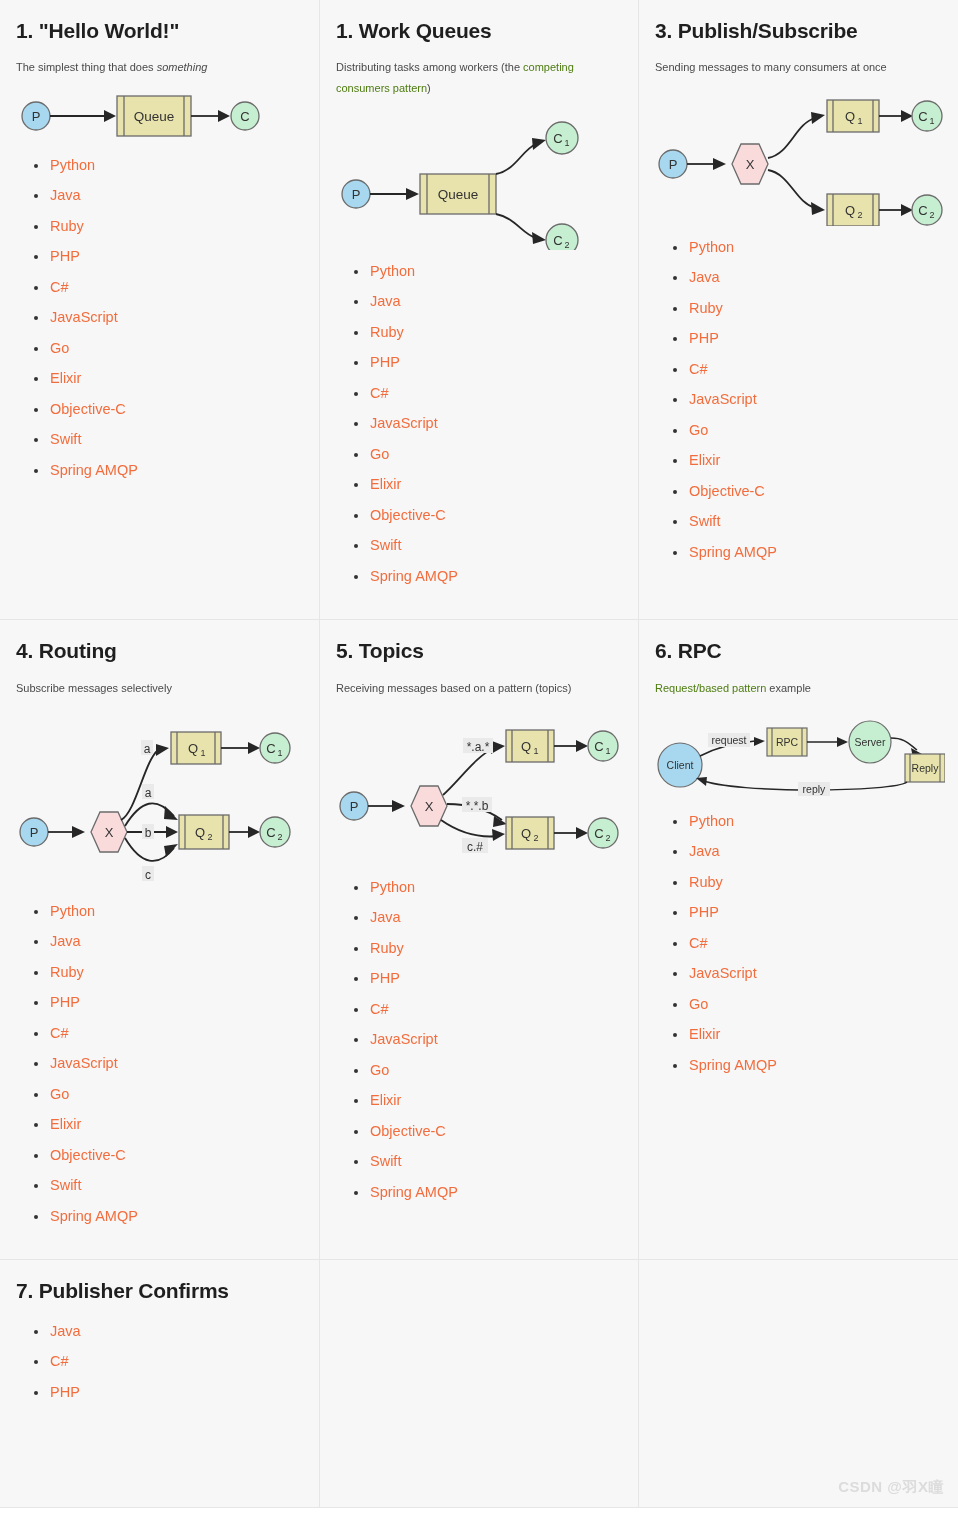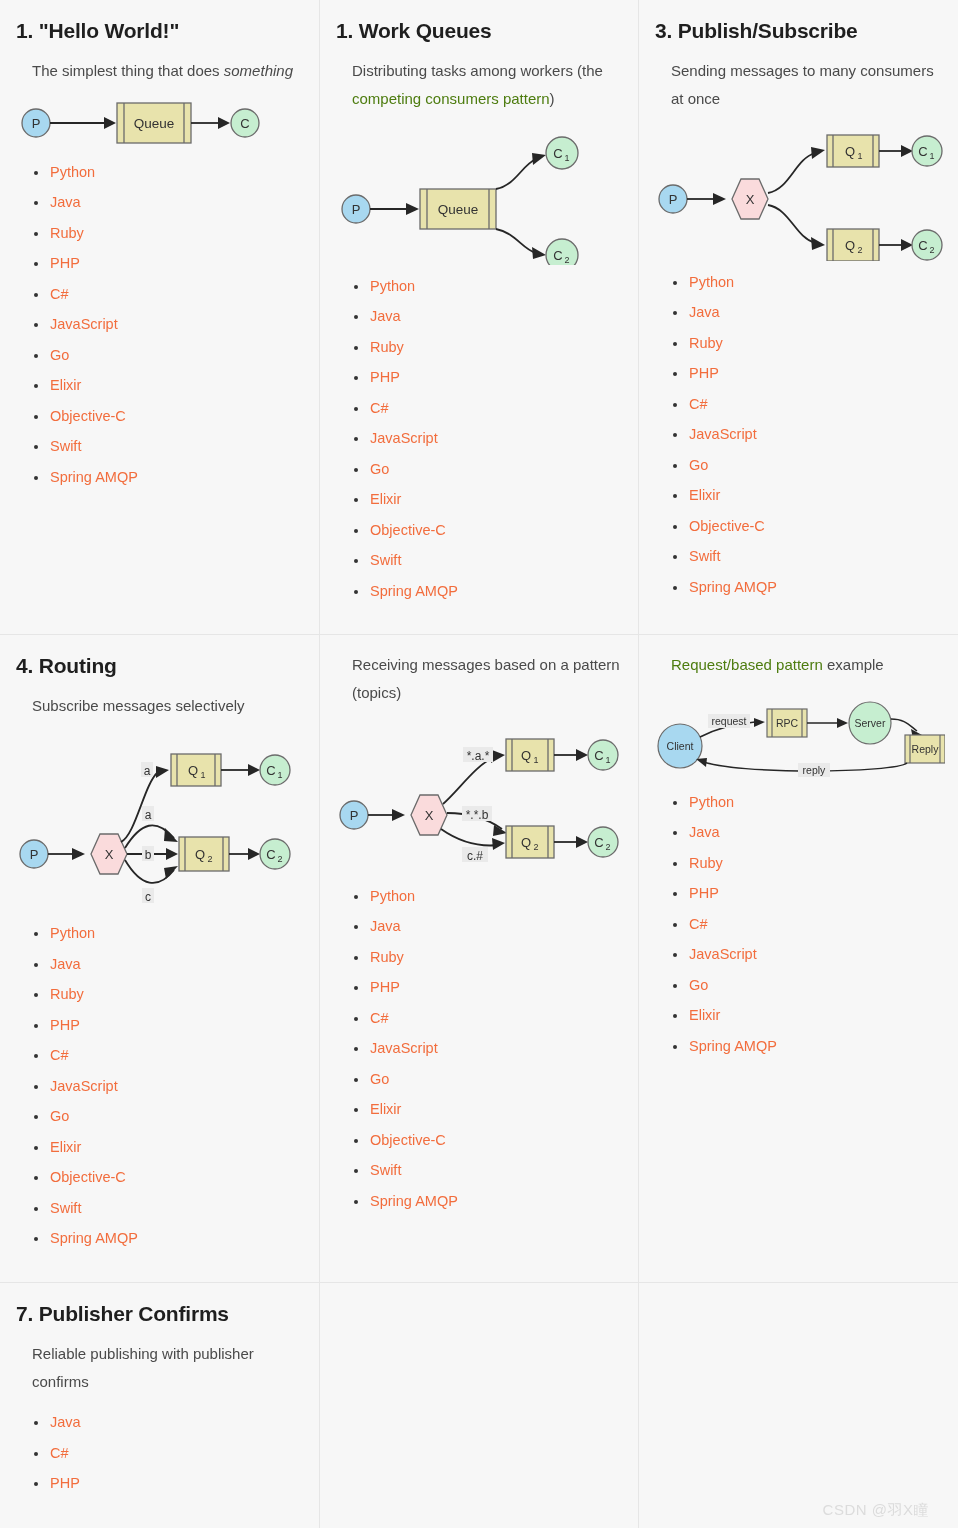--- a/index.html
+++ b/index.html
@@ -28,24 +28,24 @@
 
   .card-title {
     font-size: 21px;
     font-weight: bold;
     color: #1f1f1f;
     letter-spacing: -0.2px;
     margin: 2px 0 14px 0;
     line-height: 1.2;
   }
   .card-desc {
-    font-size: 15px;
+    font-size: 11px;
     color: #4a4a4a;
     line-height: 1.85;
-    margin: 0 0 10px 16px;
+    margin: 0 0 10px 0;
   }
   .card-desc em { font-style: italic; }
   .card-desc .lnk { color: #4d7c0f; }
 
   .diagram { margin: 8px 0 6px 0; }
   .diagram svg { display: block; }
 
   ul.langs {
     margin: 14px 0 0 0;
     padding-left: 34px;
@@ -64,26 +64,27 @@
     left: -16px;
     top: 6px;
     width: 4px; height: 4px;
     border-radius: 50%;
     background: #333;
   }
   ul.langs li a { color: #f26d3d; text-decoration: none; }
 
   .watermark {
     position: absolute;
-    right: 29px;
+    right: 14px;
     bottom: 10px;
     font-size: 15px;
     color: #dcdcdc;
     letter-spacing: 0.5px;
     white-space: nowrap;
+    font-weight: bold;
   }
   .svg-label { font-family: "Liberation Sans", sans-serif; fill: #333; }
 </style>
 </head>
 <body>
 
 <div class="grid">
 
   <div class="card">
     <h2 class="card-title">1. "Hello World!"</h2>
@@ -308,20 +309,21 @@
       <li><a>JavaScript</a></li>
       <li><a>Go</a></li>
       <li><a>Elixir</a></li>
       <li><a>Objective-C</a></li>
       <li><a>Swift</a></li>
       <li><a>Spring AMQP</a></li>
     </ul>
   </div>
 
   <div class="card">
+    <h2 class="card-title">5. Topics</h2>
     <p class="card-desc">Receiving messages based on a pattern (topics)</p>
     <div class="diagram" style="margin-top:18px">
       <svg width="290" height="150" viewBox="0 0 290 150">
         <g>
           <circle cx="18" cy="90" r="14" fill="#a8d8f0" stroke="#6b6b6b" stroke-width="1.3"></circle>
           <text class="svg-label" x="18" y="95" text-anchor="middle" font-size="13">P</text>
         </g>
         <line x1="32" y1="90" x2="56" y2="90" stroke="#262626" stroke-width="1.8"></line>
         <polygon points="56,84 69,90 56,96" fill="#262626"></polygon>
         <g>
@@ -379,20 +381,21 @@
       <li><a>JavaScript</a></li>
       <li><a>Go</a></li>
       <li><a>Elixir</a></li>
       <li><a>Objective-C</a></li>
       <li><a>Swift</a></li>
       <li><a>Spring AMQP</a></li>
     </ul>
   </div>
 
   <div class="card">
+    <h2 class="card-title">6. RPC</h2>
     <p class="card-desc"><a class="lnk">Request/based pattern</a><span> example</span></p>
     <div class="diagram" style="margin-top:22px">
       <svg width="290" height="80" viewBox="0 0 290 80">
         <g>
           <circle cx="25" cy="45" r="22" fill="#a8d8f0" stroke="#6b6b6b" stroke-width="1.2"></circle>
           <text class="svg-label" x="25" y="49" text-anchor="middle" font-size="10.5">Client</text>
         </g>
         <path d="M45,36 C60,28 80,23 100,21" fill="none" stroke="#262626" stroke-width="1.5"></path>
         <polygon points="99,17 110,21 99,26" fill="#262626"></polygon>
         <rect x="53" y="13" width="42" height="14" fill="#eaeaea"></rect>
@@ -431,21 +434,20 @@
       <li><a>C#</a></li>
       <li><a>JavaScript</a></li>
       <li><a>Go</a></li>
       <li><a>Elixir</a></li>
       <li><a>Spring AMQP</a></li>
     </ul>
   </div>
 
   <div class="card" style="min-height:248px">
     <h2 class="card-title">7. Publisher Confirms</h2>
-    <p class="card-desc" style="max-width:260px">Reliable publishing with publisher confirms</p>
     <ul class="langs" style="margin-top:20px">
       <li><a>Java</a></li>
       <li><a>C#</a></li>
       <li><a>PHP</a></li>
     </ul>
   </div>
 
   <div class="card empty"></div>
 
   <div class="card empty">

